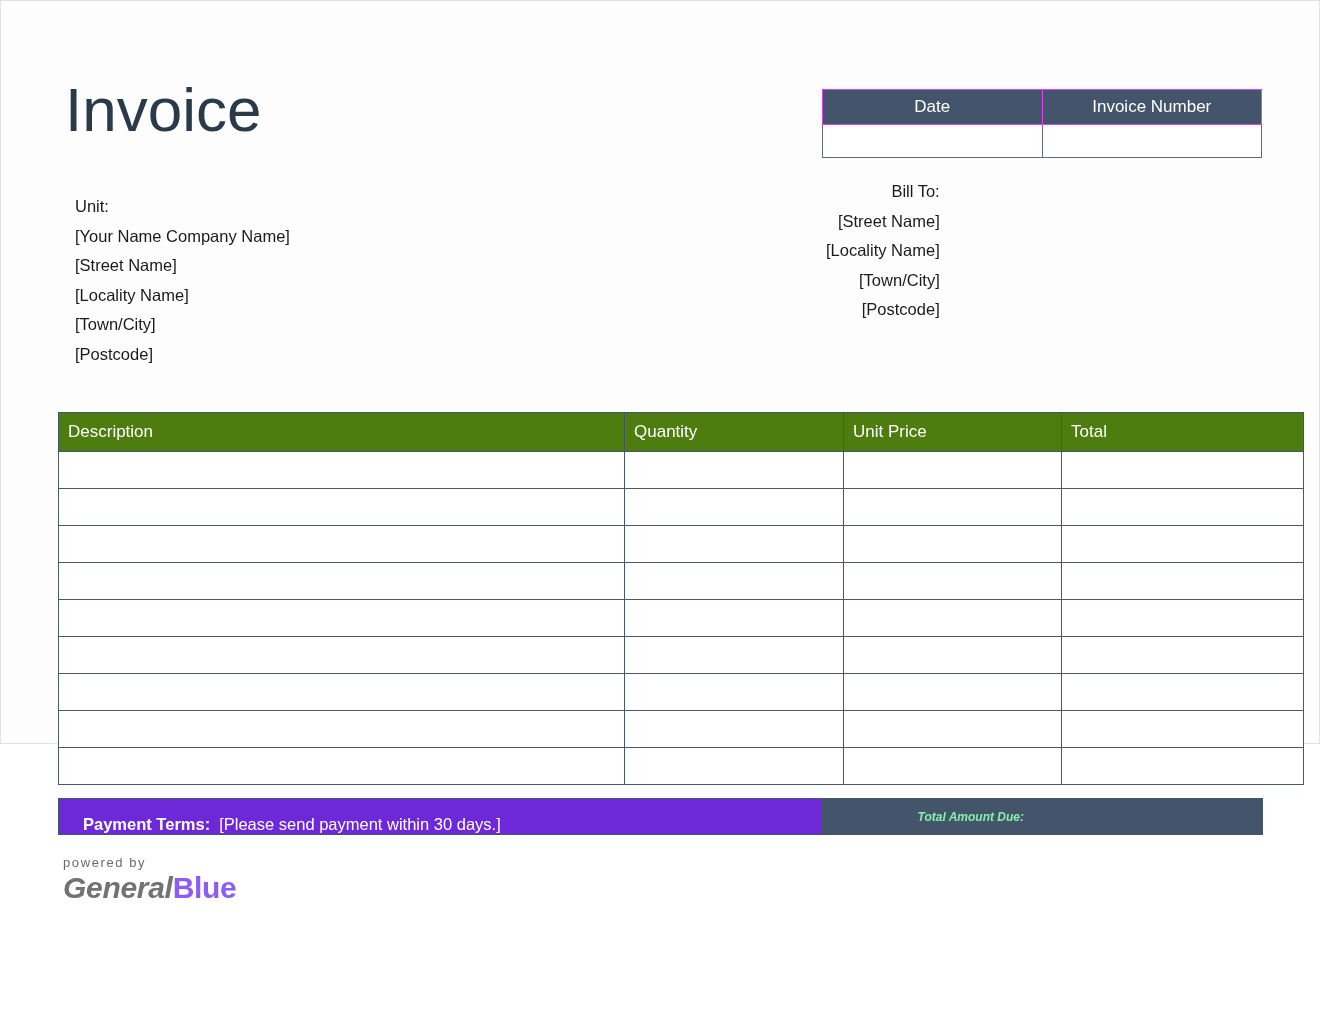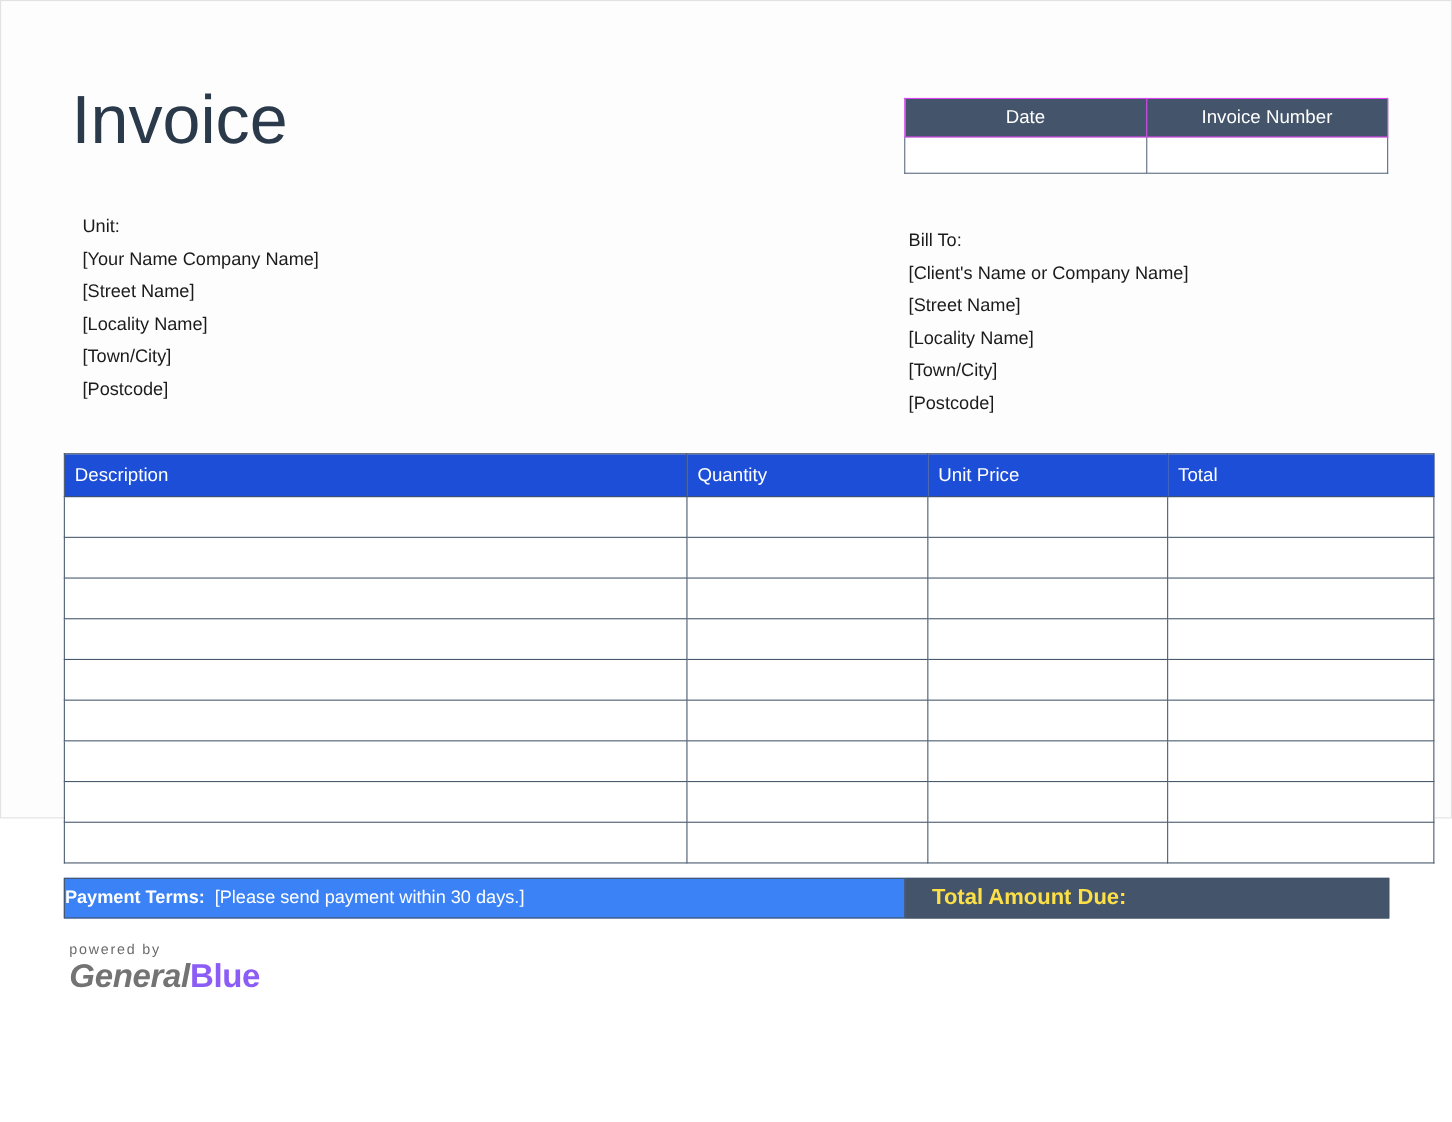--- a/index.html
+++ b/index.html
@@ -63,34 +63,34 @@
   }
 
   
   .addr-block {
     position: absolute;
     font-size: 16.5px;
     line-height: 29.5px;
     color: #1b1b1b;
   }
   .addr-from { left: 74px; top: 191px; }
-  .addr-to { left: 825px; top: 204px; }
+  .addr-to { left: 825px; top: 176px; text-align: right; }
   .addr-block .addr-line { white-space: nowrap; }
 
   
   .items-table {
     position: absolute;
     left: 57px;
     top: 411px;
     width: 1205px;
     border-collapse: collapse;
     table-layout: fixed;
   }
   .items-table th {
-    background: #1d4ed8;
+    background: #4d7c0f;
     color: #ffffff;
     font-size: 17px;
     font-weight: 400;
     text-align: left;
     padding: 9px 0 9px 9px;
     border: 1px solid #44546a;
     height: 20px;
   }
   .items-table td {
     border: 1px solid #4a5a6e;
@@ -108,43 +108,44 @@
     position: absolute;
     left: 57px;
     top: 797px;
     width: 1205px;
     height: 37px;
     display: flex;
     box-sizing: border-box;
   }
   .terms-cell {
     width: 765px;
-    background: #3b82f6;
+    background: #6d28d9;
     color: #ffffff;
     font-size: 16.5px;
     display: flex;
-    align-items: center;
-    padding-left: 0;
+    align-items: flex-end;
+    padding-left: 24px;
     box-sizing: border-box;
     border: 1px solid #44546a;
   }
   .terms-label { font-weight: bold; margin-right: 9px; }
   .terms-value { font-weight: 400; }
   .due-cell {
     width: 208px;
     background: #44546a;
-    color: #fde047;
-    font-size: 20px;
+    color: #86efac;
+    font-size: 12px;
     font-weight: bold;
     display: flex;
     align-items: center;
     justify-content: flex-end;
     padding-right: 6px;
     box-sizing: border-box;
     border: 1px solid #44546a;
+    font-style: italic;
   }
   .due-amount {
     flex: 1;
     background: #44546a;
     border: 1px solid #44546a;
     box-sizing: border-box;
   }
 
   
   .brand {
@@ -192,21 +193,20 @@
     <div class="addr-line">Unit:</div>
     <div class="addr-line">[Your Name Company Name]</div>
     <div class="addr-line">[Street Name]</div>
     <div class="addr-line">[Locality Name]</div>
     <div class="addr-line">[Town/City]</div>
     <div class="addr-line">[Postcode]</div>
   </div>
 
   <div class="addr-block addr-to">
     <div class="addr-line">Bill To:</div>
-    <div class="addr-line">[Client's Name or Company Name]</div>
     <div class="addr-line">[Street Name]</div>
     <div class="addr-line">[Locality Name]</div>
     <div class="addr-line">[Town/City]</div>
     <div class="addr-line">[Postcode]</div>
   </div>
 
   <table class="items-table">
     <thead>
       <tr>
         <th class="col-desc">Description</th>

